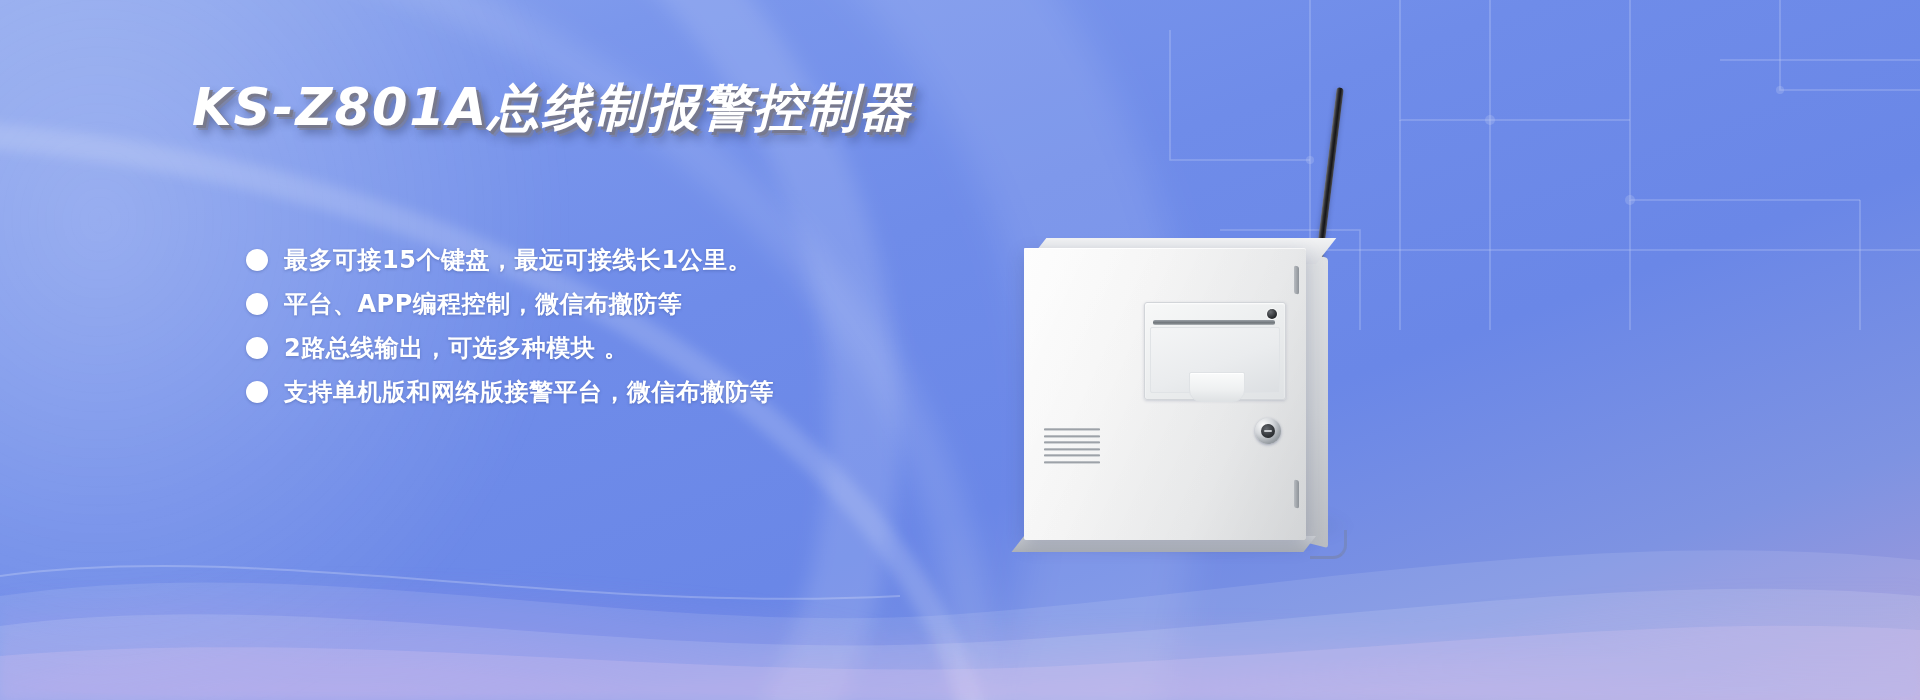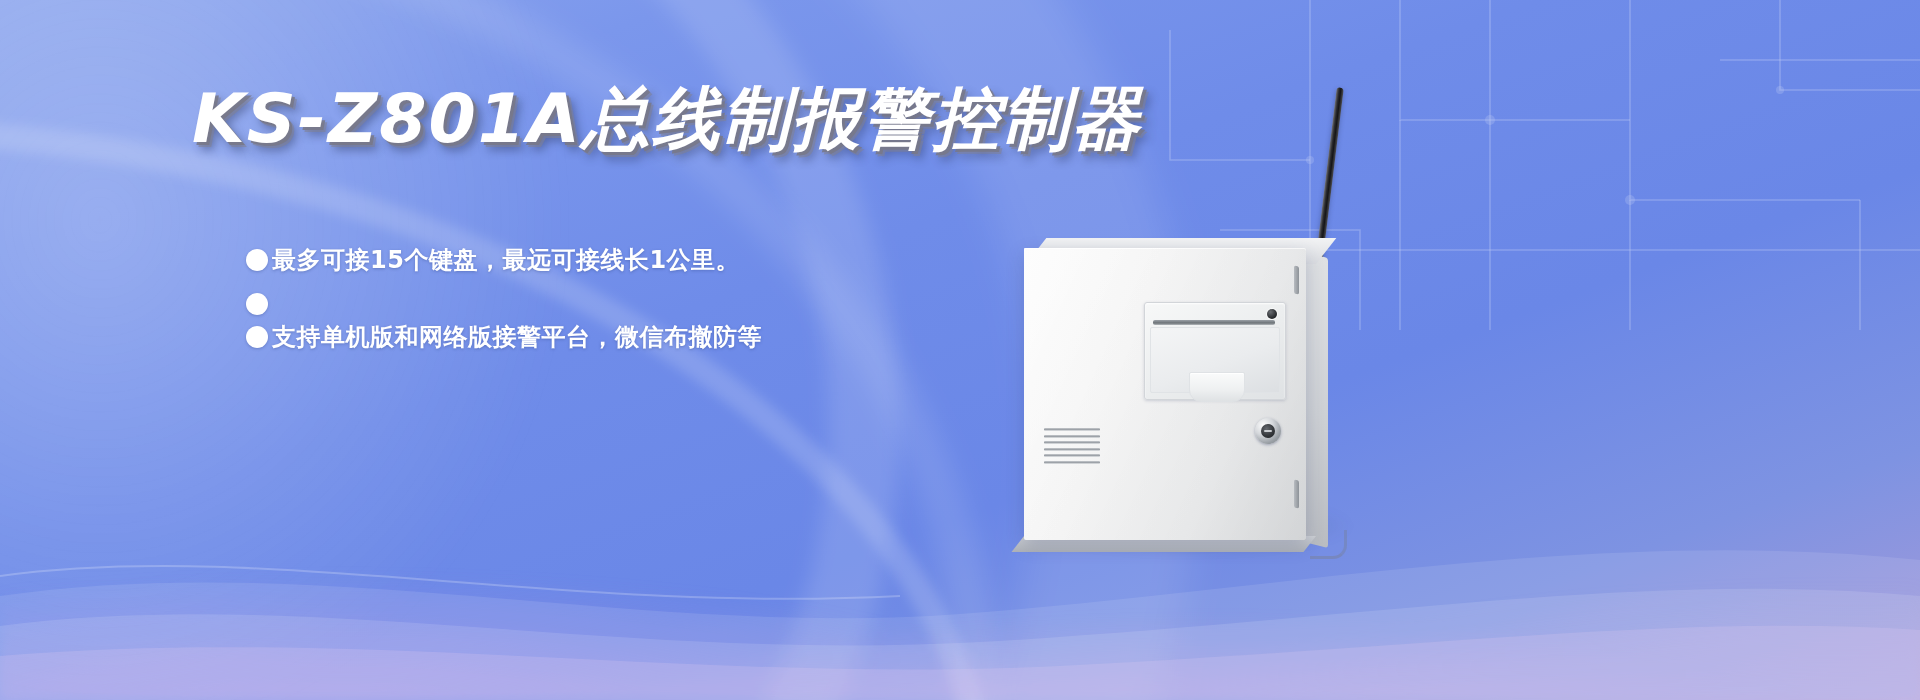--- a/index.html
+++ b/index.html
@@ -54,38 +54,39 @@
     filter:blur(6px);
   }
   .wave{
     position:absolute;left:0;bottom:0;width:1920px;height:300px;pointer-events:none;
   }
   
   .circuit{position:absolute;right:0;top:0;width:760px;height:330px;opacity:.55;}
   
   .title{
     position:absolute;left:192px;top:74px;
-    font-size:68px;font-weight:bold;font-style:italic;
+    font-size:51px;font-weight:bold;font-style:italic;
     letter-spacing:2px;color:#ffffff;white-space:nowrap;
     text-shadow:
       3px 3px 0 rgba(120,120,135,.85),
       5px 5px 0 rgba(130,130,145,.55),
       7px 8px 10px rgba(40,50,90,.45);
     font-family:"DejaVu Sans","Liberation Sans",sans-serif;
   }
   
   .features{
     position:absolute;left:246px;top:238px;width:760px;
   }
   .feature{
     display:flex;align-items:flex-start;
     color:#ffffff;font-size:24px;line-height:44px;
     margin-bottom:0;white-space:nowrap;
     font-family:"DejaVu Sans","Liberation Sans",sans-serif;
     text-shadow:0 1px 3px rgba(40,60,120,.35);
+    gap:12px;
   }
   .feature .dot{
     width:22px;height:22px;border-radius:50%;
     background:#ffffff;flex:0 0 22px;margin-top:11px;margin-right:4px;
     box-shadow:0 1px 3px rgba(40,60,120,.3);
   }
   .feature .ftxt{font-weight:600;letter-spacing:.5px;}
   
   .device{position:absolute;left:1010px;top:60px;width:520px;height:560px;}
   .antenna{
@@ -244,20 +245,25 @@
 
   <div class="title">KS-Z801A总线制报警控制器</div>
 
   <div class="features">
     <div class="feature">
       <span class="dot"></span>
       <span class="ftxt">最多可接15个键盘，最远可接线长1公里。</span>
     </div>
     <div class="feature">
       <span class="dot"></span>
+      <span class="ftxt">平台、APP编程控制，微信布撤防等</span>
+    </div>
+    <div class="feature">
+      <span class="dot"></span>
+      <span class="ftxt">2路总线输出，可选多种模块 。</span>
     </div>
     <div class="feature">
       <span class="dot"></span>
       <span class="ftxt">支持单机版和网络版接警平台，微信布撤防等</span>
     </div>
   </div>
 
   <div class="device">
     <div class="antenna"></div>
     <div class="antenna-base"></div>

